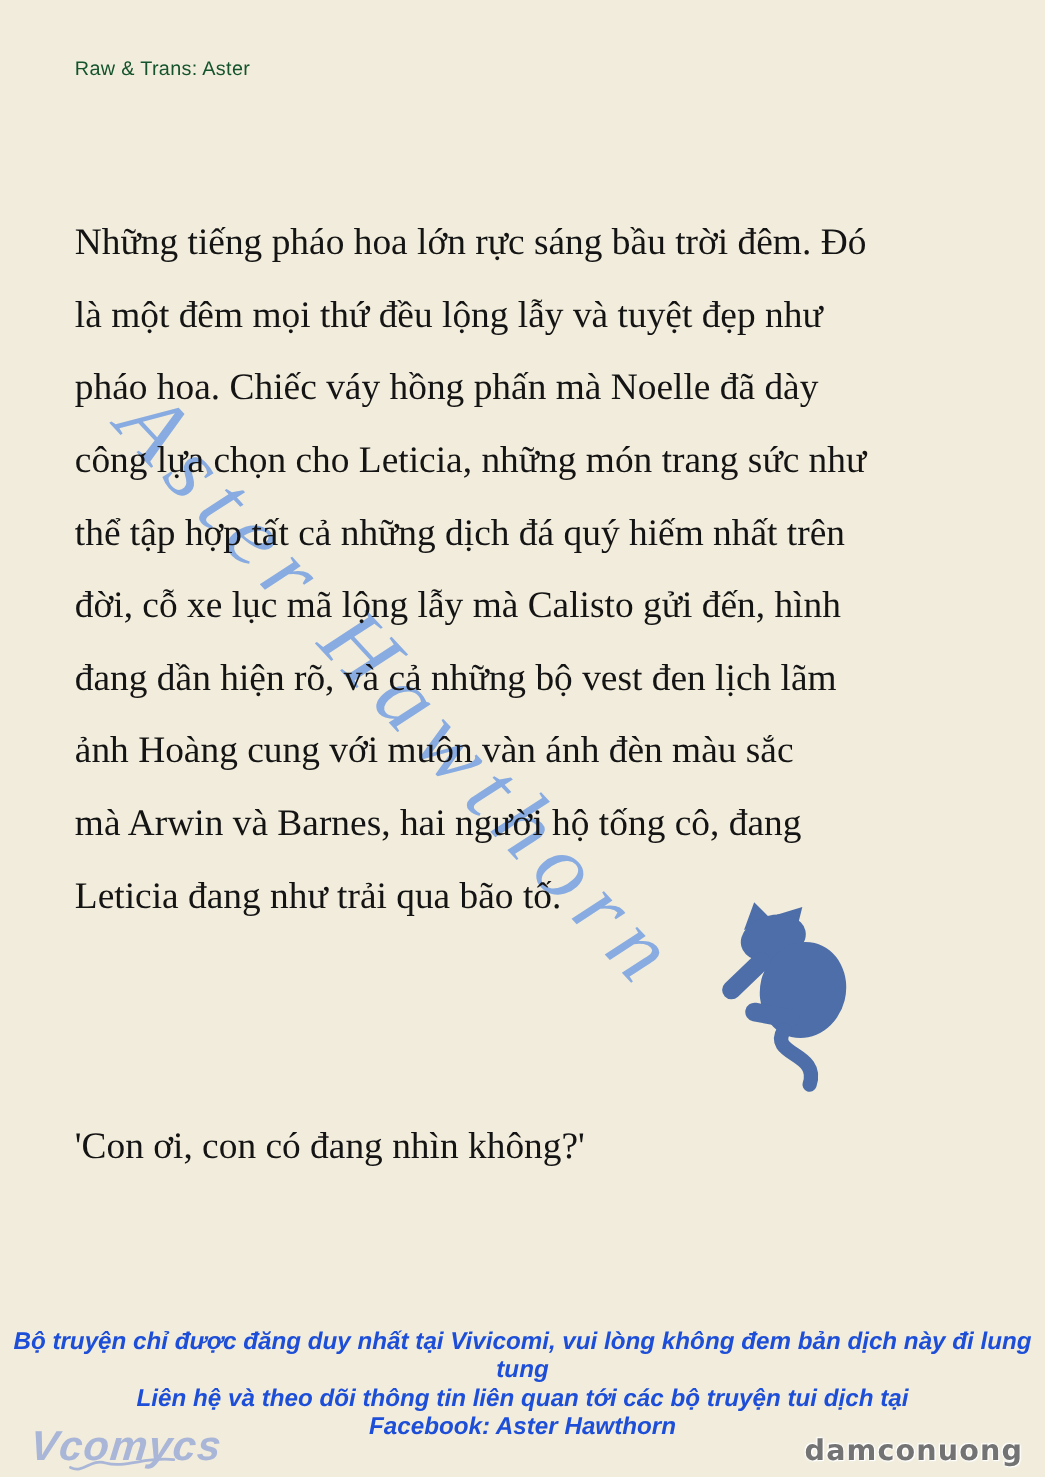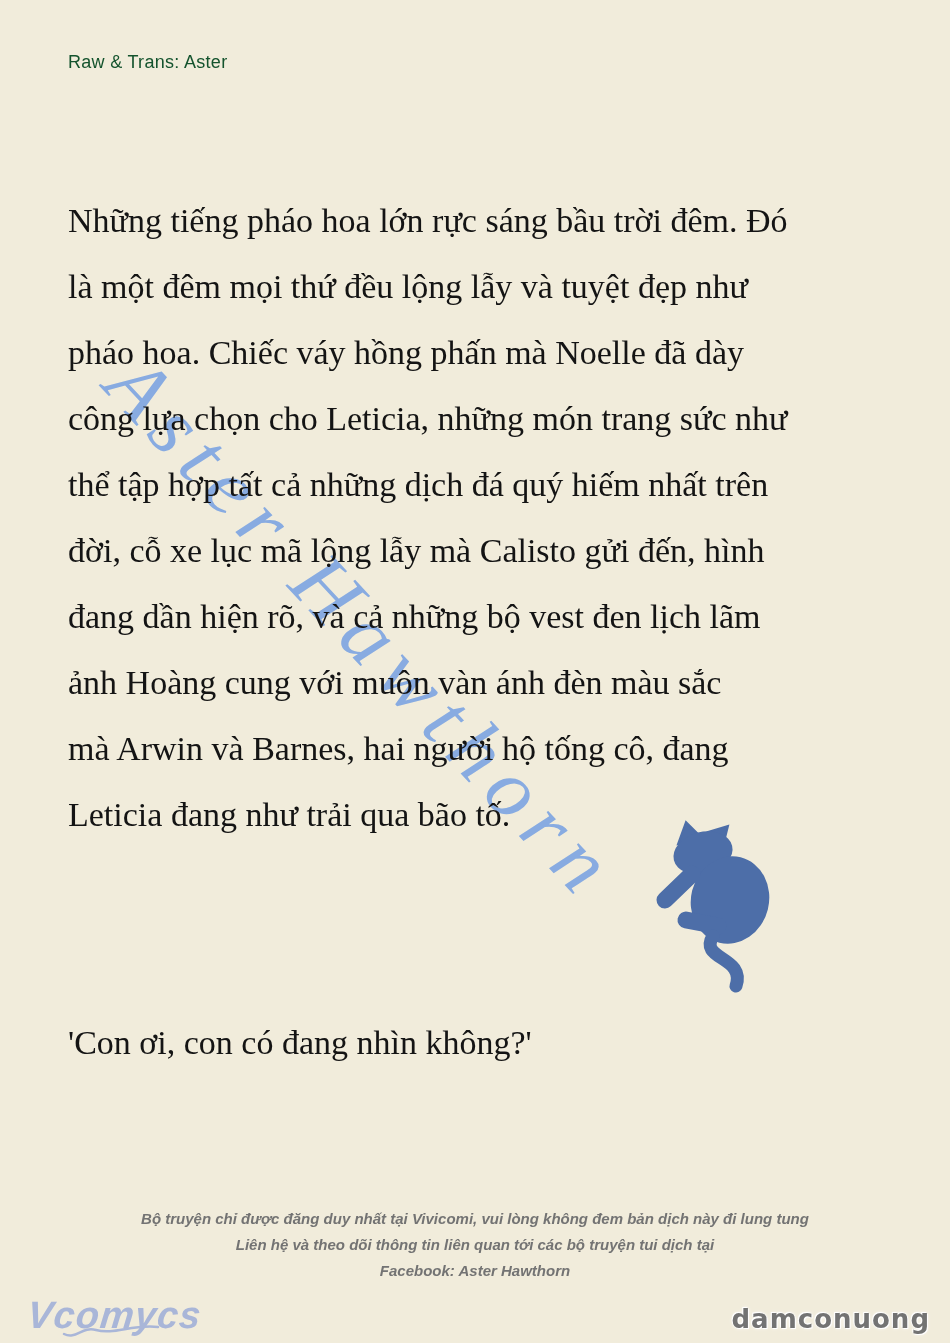--- a/index.html
+++ b/index.html
@@ -28,21 +28,21 @@
   .quote{
     position:absolute;left:68px;top:1010px;z-index:2;
     font-size:34px;line-height:66px;color:#141414;white-space:nowrap;
   }
   .cat{position:absolute;left:648px;top:820px;z-index:3;}
   .footer{
     position:absolute;left:0;top:1206px;width:950px;z-index:2;
     text-align:center;
     font-family:"Liberation Sans", sans-serif;
     font-weight:bold;font-style:italic;
-    font-size:15px;line-height:26px;color:#737373;
+    font-size:22px;line-height:26px;color:#1d4ed8;
   }
   .vcomycs{
     position:absolute;left:28px;top:1284px;z-index:2;
     font-family:"Liberation Sans", sans-serif;
     font-weight:bold;font-style:italic;
     font-size:38px;letter-spacing:1px;color:#a9b6d8;
     transform:skewX(-6deg);
   }
   .vcomycs .bigv{font-size:48px;}
   .vcomycs-swash{position:absolute;left:62px;top:1322px;z-index:2;}

